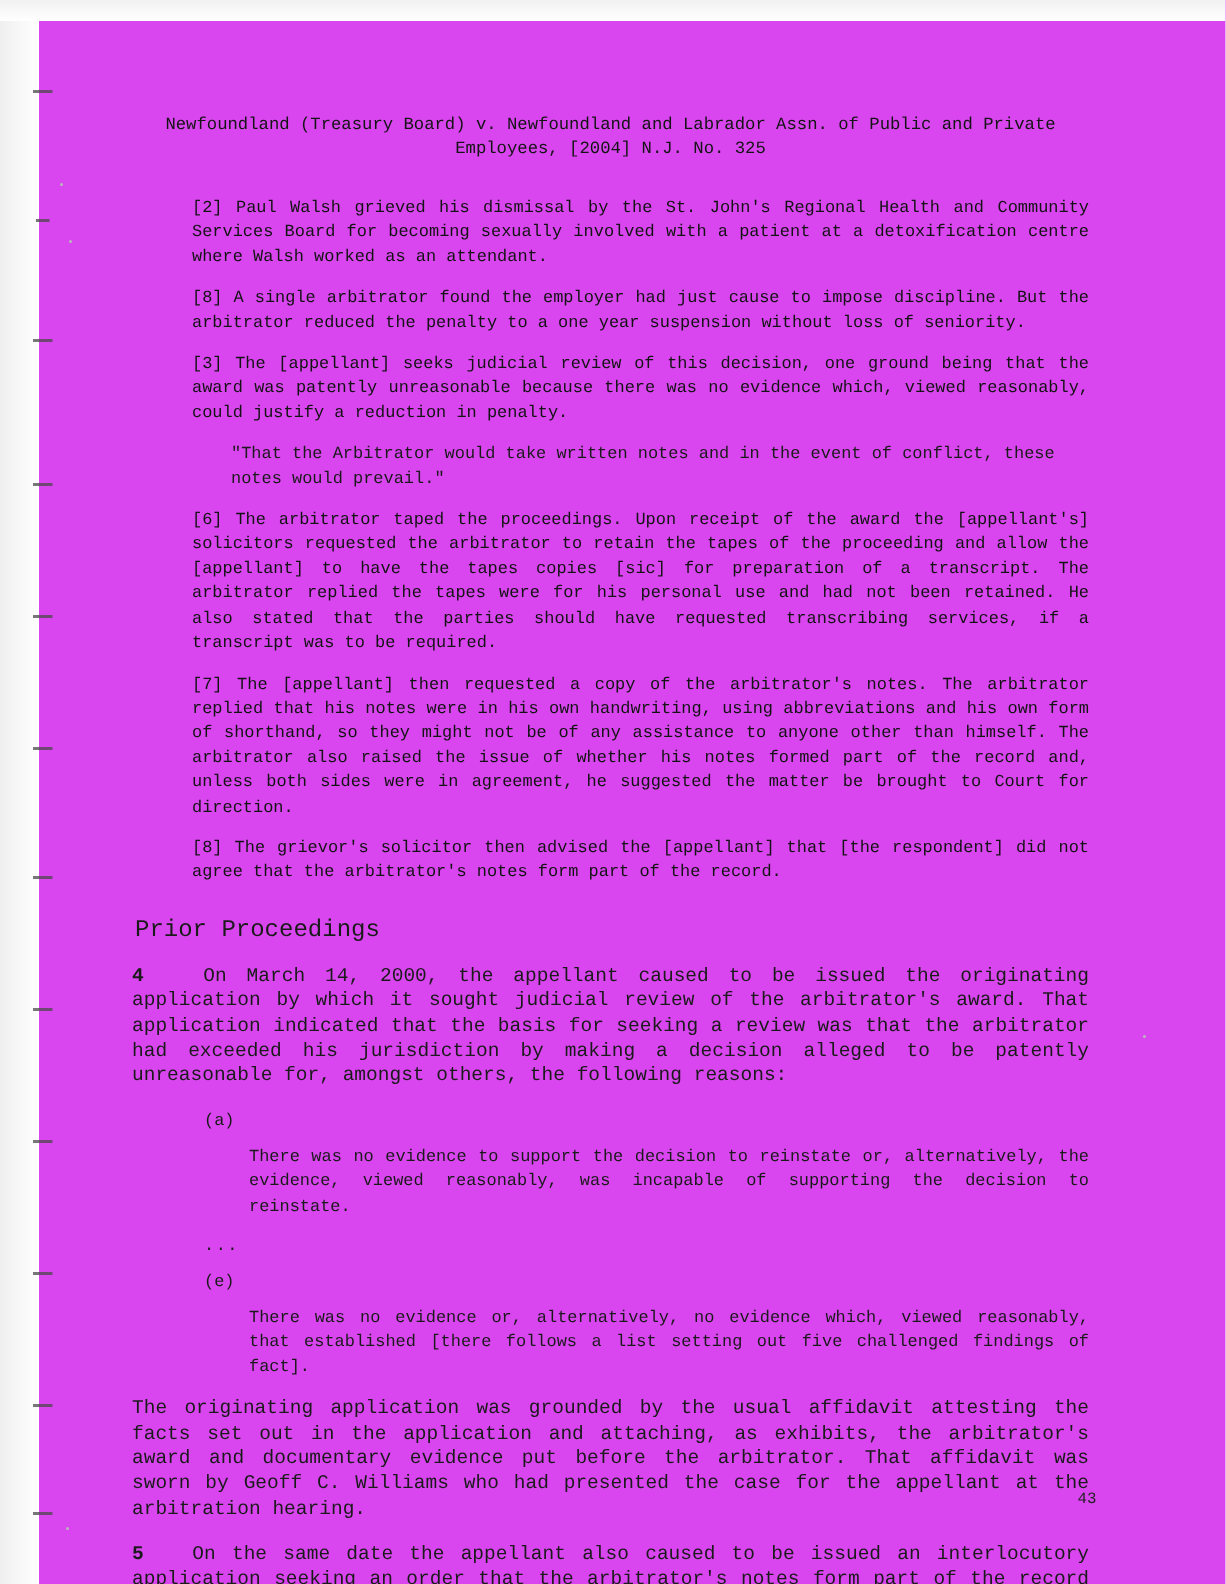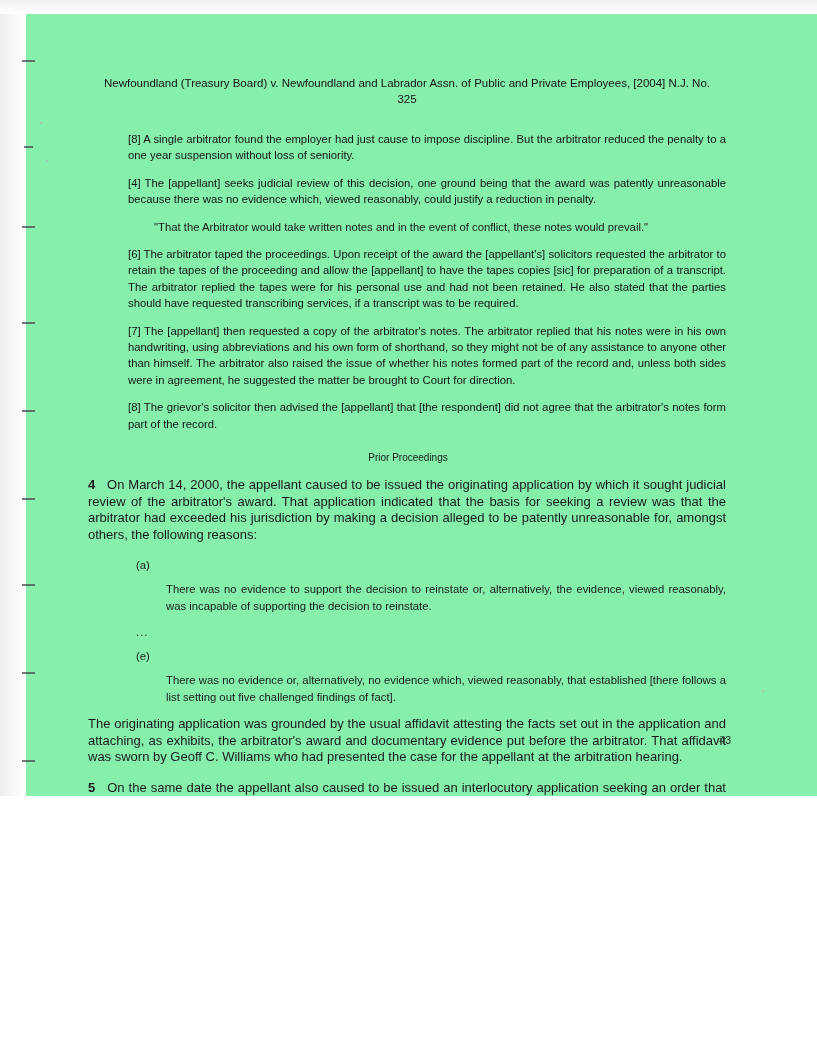--- a/index.html
+++ b/index.html
@@ -3,23 +3,23 @@
 <meta charset="utf-8">
 <style>
   html, body {
     margin: 0;
     padding: 0;
     background: #ffffff;
   }
   .page {
     position: relative;
     width: 817px;
-    height: 796px;
-    background: #86efac;
-    font-family: Liberation Sans, sans-serif;
+    height: 1056px;
+    background: #d946ef;
+    font-family: Liberation Mono, monospace;
     color: #1a1a1a;
     overflow: hidden;
   }
   
   .scan-edge-left {
     position: absolute;
     left: 0; top: 0;
     width: 26px; height: 100%;
     background: linear-gradient(to right, #efefef 0%, #f9f9f9 60%, #ffffff 100%);
   }
@@ -68,24 +68,24 @@
     text-align: justify;
     color: #131313;
   }
   p.quote {
     font-size: 11.3px;
     line-height: 16.4px;
     margin: 0 0 11px 26px;
     text-align: left;
   }
   h2.section-heading {
-    font-size: 10px;
+    font-size: 16px;
     font-weight: normal;
     margin: 20px 0 14px 2px;
-    text-align: center;
+    text-align: left;
   }
   p.numbered {
     font-size: 13px;
     line-height: 16.6px;
     margin: 0 0 14px 0;
     text-align: justify;
   }
   p.numbered .lead-num {
     font-weight: bold;
   }
@@ -151,22 +151,23 @@
   <div class="speck" style="left:40px;top:122px;width:2px;height:2px;"></div>
   <div class="speck" style="left:46px;top:160px;width:2px;height:2px;"></div>
   <div class="speck" style="left:762px;top:690px;width:2px;height:2px;"></div>
   <div class="speck" style="left:44px;top:1018px;width:2px;height:2px;"></div>
 
   <div class="content">
 
     <div class="doc-header">Newfoundland (Treasury Board) v. Newfoundland and Labrador Assn. of Public and Private Employees, [2004] N.J. No. 325</div>
 
     <div class="indent-block">
+      <p class="para">[2] Paul Walsh grieved his dismissal by the St. John's Regional Health and Community Services Board for becoming sexually involved with a patient at a detoxification centre where Walsh worked as an attendant.</p>
       <p class="para">[8] A single arbitrator found the employer had just cause to impose discipline. But the arbitrator reduced the penalty to a one year suspension without loss of seniority.</p>
-      <p class="para">[4] The [appellant] seeks judicial review of this decision, one ground being that the award was patently unreasonable because there was no evidence which, viewed reasonably, could justify a reduction in penalty.</p>
+      <p class="para">[3] The [appellant] seeks judicial review of this decision, one ground being that the award was patently unreasonable because there was no evidence which, viewed reasonably, could justify a reduction in penalty.</p>
 
       <p class="quote">"That the Arbitrator would take written notes and in the event of conflict, these notes would prevail."</p>
 
       <p class="para">[6] The arbitrator taped the proceedings. Upon receipt of the award the [appellant's] solicitors requested the arbitrator to retain the tapes of the proceeding and allow the [appellant] to have the tapes copies [sic] for preparation of a transcript. The arbitrator replied the tapes were for his personal use and had not been retained. He also stated that the parties should have requested transcribing services, if a transcript was to be required.</p>
       <p class="para">[7] The [appellant] then requested a copy of the arbitrator's notes. The arbitrator replied that his notes were in his own handwriting, using abbreviations and his own form of shorthand, so they might not be of any assistance to anyone other than himself. The arbitrator also raised the issue of whether his notes formed part of the record and, unless both sides were in agreement, he suggested the matter be brought to Court for direction.</p>
       <p class="para">[8] The grievor's solicitor then advised the [appellant] that [the respondent] did not agree that the arbitrator's notes form part of the record.</p>
     </div>
 
     <h2 class="section-heading">Prior Proceedings</h2>
 

